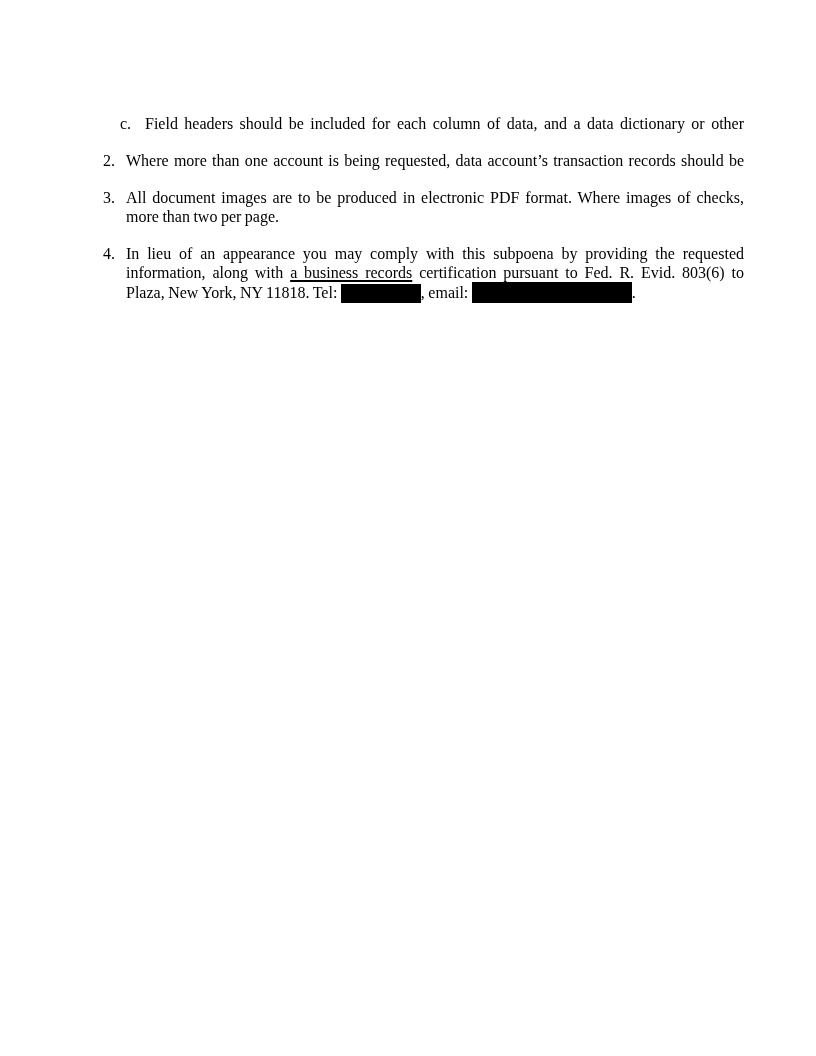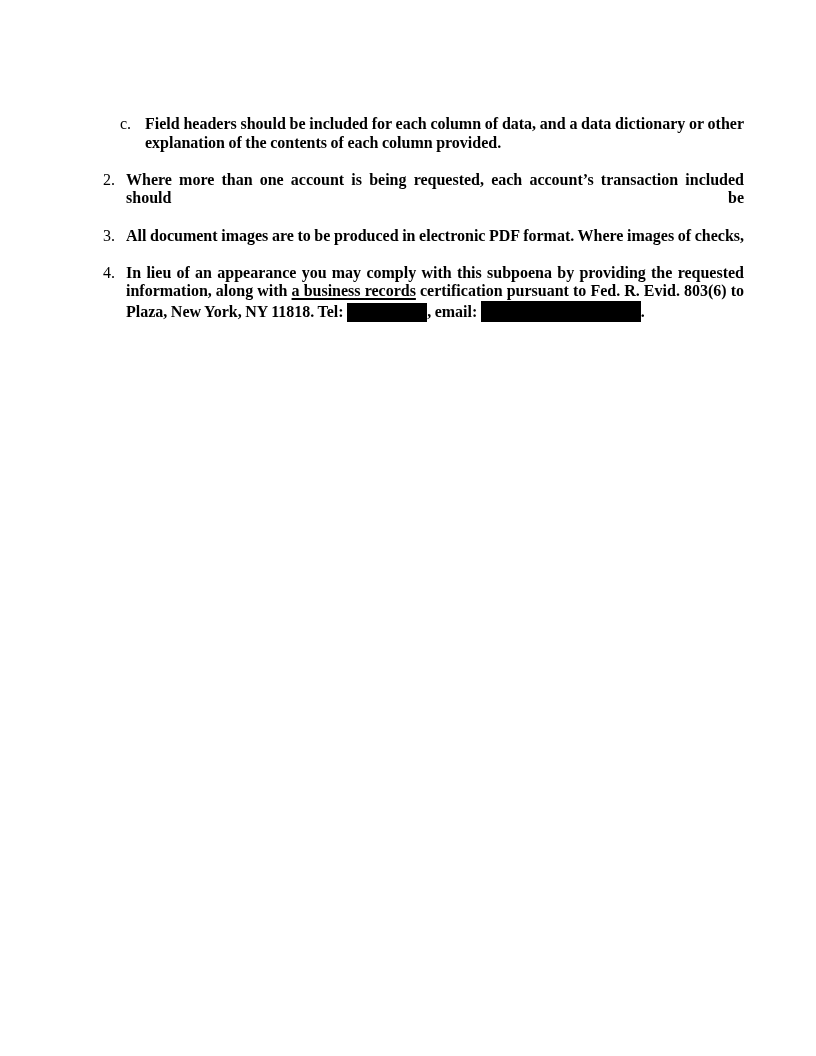--- a/index.html
+++ b/index.html
@@ -18,21 +18,21 @@
   .content {
     position: absolute;
     left: 103px;
     top: 115px;
     width: 641px;
   }
   .item { position: relative; margin-bottom: 18.6px; }
   .item:last-child { margin-bottom: 0; }
   .marker { position: absolute; left: 0; top: 0; }
   .item.sub .marker { left: 17px; }
-  .body { margin-left: 23px; font-weight: bold; }
+  .body { margin-left: 23px; }
   .item.sub .body { margin-left: 42px; }
   .line {
     text-align: justify;
     text-align-last: justify;
     word-spacing: -0.5px;
   }
   .line.last {
     text-align: justify;
     text-align-last: auto;
   }
@@ -52,35 +52,35 @@
 </head>
 <body>
 
 <div class="page">
   <div class="content">
 
     <div class="item sub">
       <span class="marker">c.</span>
       <div class="body">
         <div class="line">Field headers should be included for each column of data, and a data dictionary or other</div>
-        <div class="line last">explanation of the contents of each column provided.</div>
       </div>
     </div>
 
     <div class="item">
       <span class="marker">2.</span>
       <div class="body">
-        <div class="line">Where more than one account is being requested, each account’s transaction included should be</div>
+        <div class="line">Where more than one account is being requested, data account’s transaction records should be</div>
       </div>
     </div>
 
     <div class="item">
       <span class="marker">3.</span>
       <div class="body">
         <div class="line">All document images are to be produced in electronic PDF format.  Where images of checks,</div>
+        <div class="line last">more than two per page.</div>
       </div>
     </div>
 
     <div class="item">
       <span class="marker">4.</span>
       <div class="body">
         <div class="line">In lieu of an appearance you may comply with this subpoena by providing the requested</div>
         <div class="line"><span>information, along with </span><span class="ul">a business records</span><span> certification pursuant to Fed. R. Evid. 803(6) to</span></div>
         <div class="line last"><span>Plaza, New York, NY 11818. Tel: </span><span class="redact tel"></span><span>, email: </span><span class="redact email"></span><span>.</span></div>
       </div>

